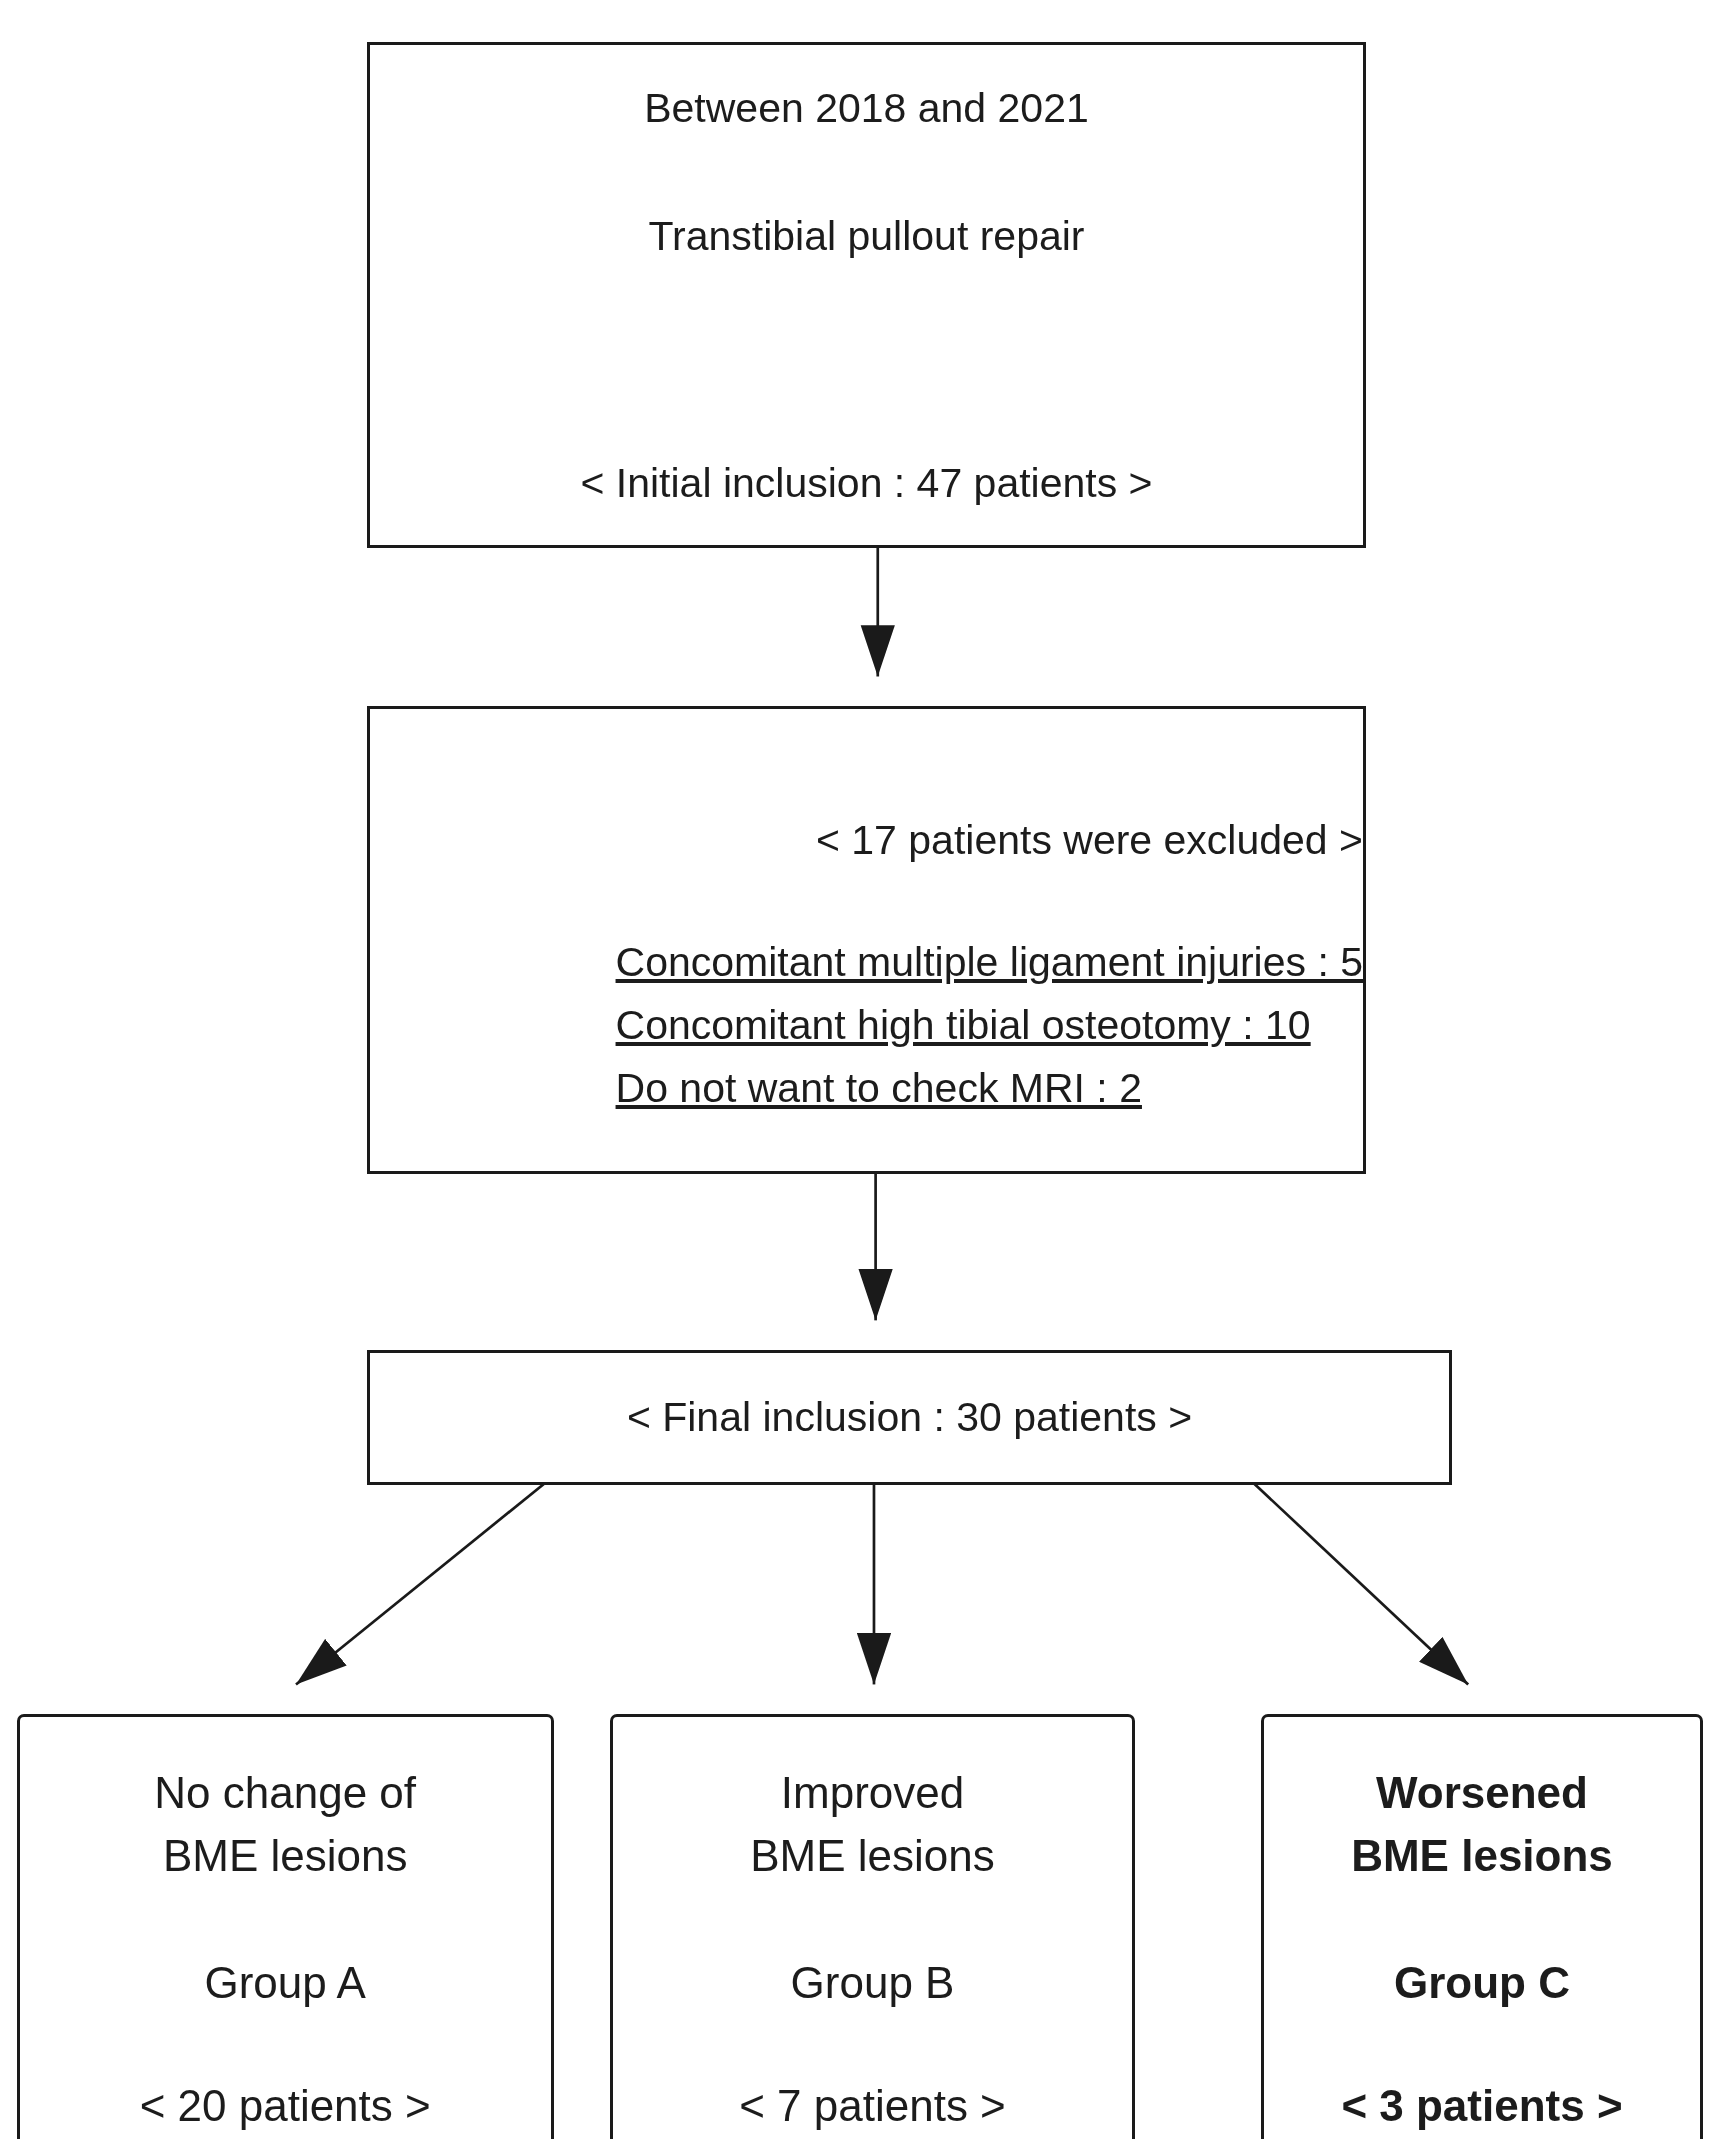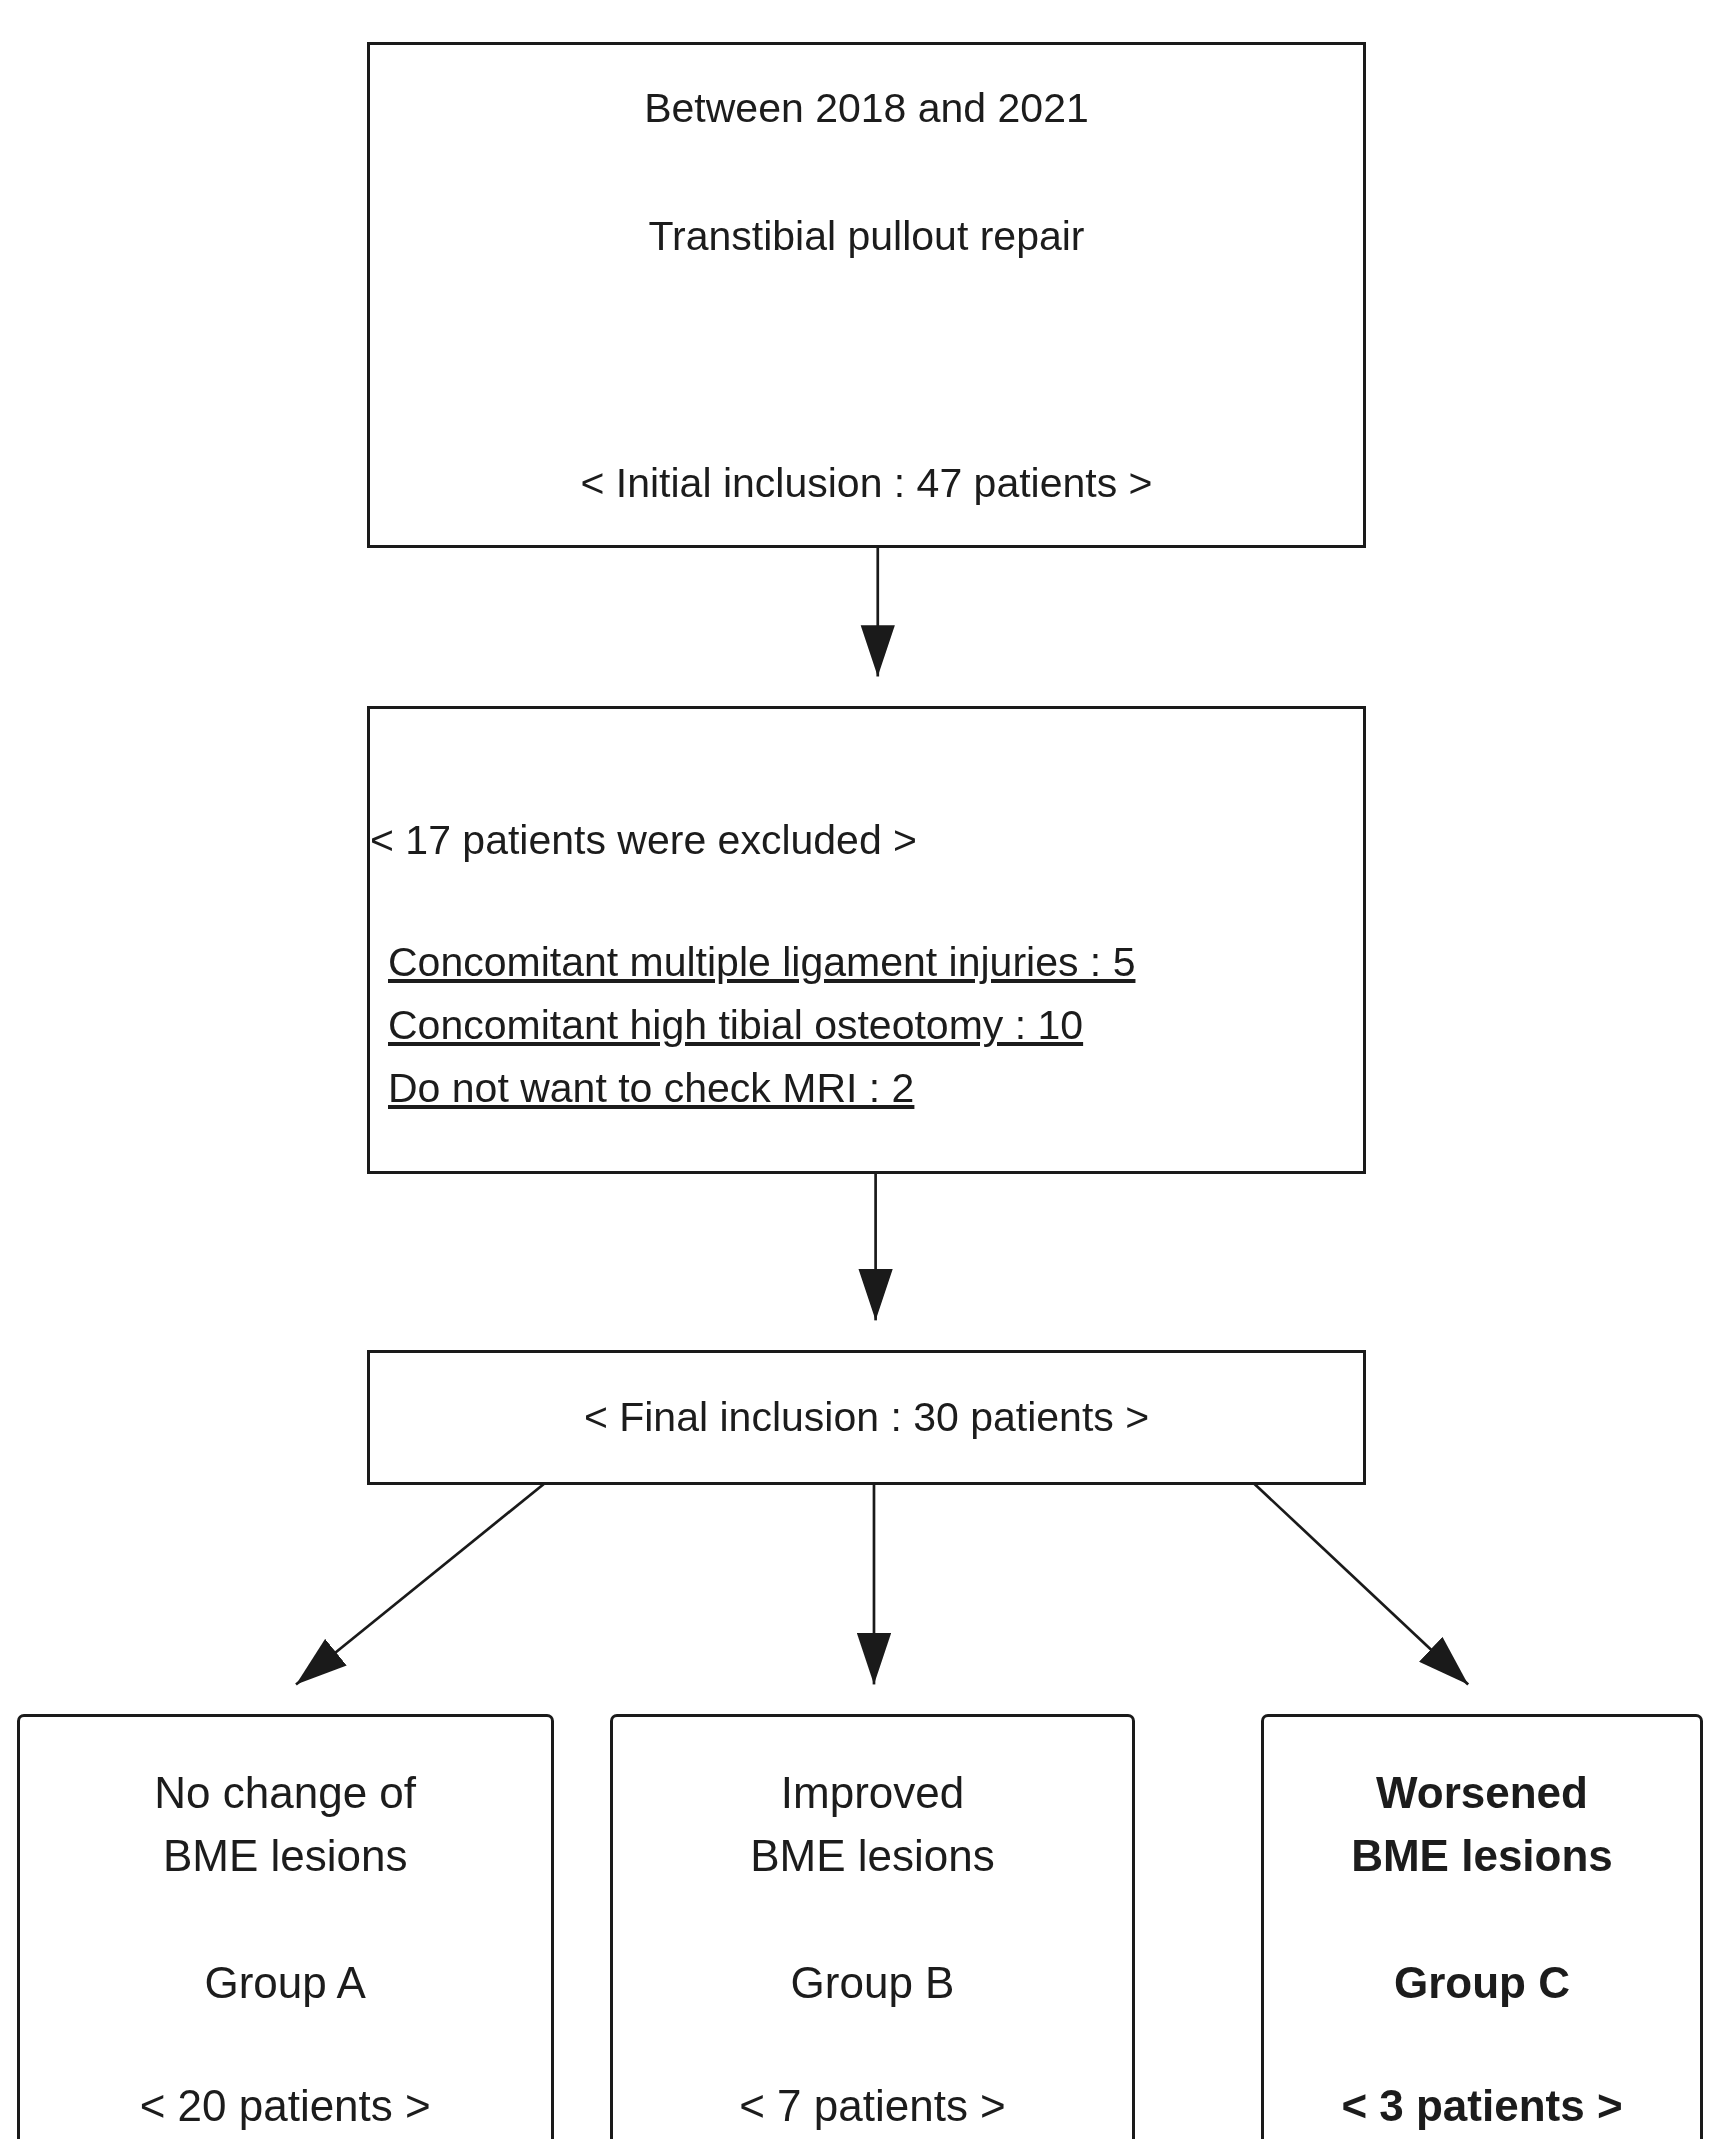--- a/index.html
+++ b/index.html
@@ -42,33 +42,33 @@
     width: 999px; height: 506px;
     padding: 32px 32px 30px 32px;
   }
   .box-initial .procedure { margin-top: 65px; }
   .box-initial .spacer { flex: 1; }
 
   .box-excluded {
     left: 367px;  top: 682px;
     width: 999px; height: 468px;
     padding-top: 100px;
-    align-items: flex-start;
+    align-items: flex-end;
   }
   .box-excluded .heading { text-align: center; }
   .box-excluded .reasons {
     margin-top: 59px;
     padding-left: 18px;
     text-align: left;
     text-decoration: underline;
   }
 
   .box-final {
     left: 367px;  top: 1326px;
-    width: 999px; height: 135px;
+    width: 1085px; height: 135px;
     justify-content: center;
   }
 
   .box-group {
     top: 1690px;
     height: 437px;
     padding-top: 44px;
     font-size: 44px;
     line-height: 63px;
     border-radius: 7px;

